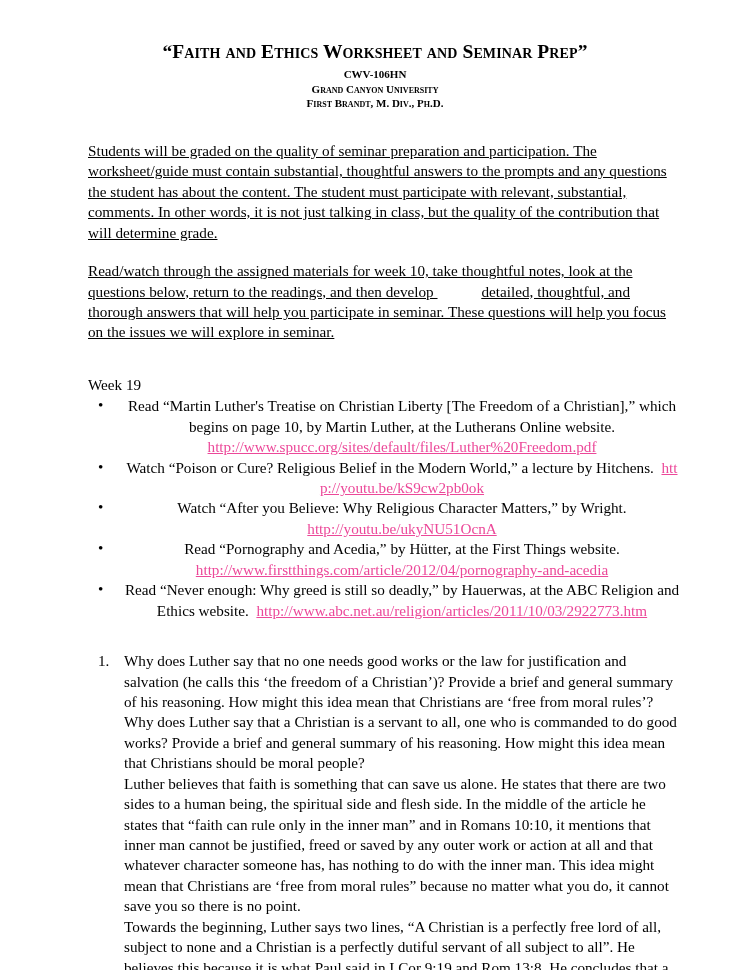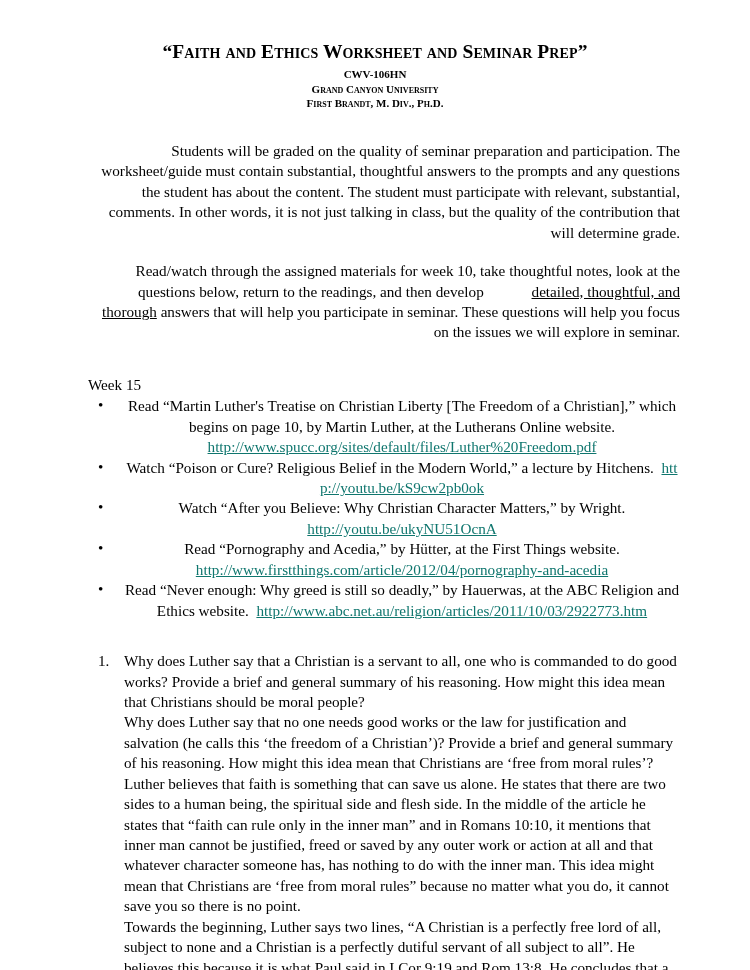--- a/index.html
+++ b/index.html
@@ -49,21 +49,22 @@
 
   
   .body-col {
     margin-left: 52px;
     margin-right: 34px;
   }
   p.para {
     font-size: 15.2px;
     line-height: 1.345;
     margin: 0 0 18px 0;
-    text-align: right;
+    text-align: left;
+    text-decoration: underline;
   }
   .u-plain {
     text-decoration: underline;
     margin-left: 44px;
   }
 
   
   .week-heading {
     font-size: 15.2px;
     line-height: 1.345;
@@ -110,21 +111,21 @@
     font-size: 15.2px;
   }
   .q-line {
     display: block;
   }
   .answer-block {
     display: block;
   }
 
   a.link, .link {
-    color: #0f766e;
+    color: #ec4899;
     text-decoration: underline;
     word-break: break-all;
   }
   .spacer-sm { height: 14px; }
   .spacer-lg { height: 30px; }
   .nowrap-gap { white-space: pre; }
 </style>
 </head>
 <body>
 
@@ -137,35 +138,35 @@
     <div class="sub-line">First Brandt, M. Div., Ph.D.</div>
   </div>
 
   <div class="body-col">
     <p class="para">Students will be graded on the quality of seminar preparation and participation. The worksheet/guide must contain substantial, thoughtful answers to the prompts and any questions the student has about the content. The student must participate with relevant, substantial, comments. In other words, it is not just talking in class, but the quality of the contribution that will determine grade.</p>
     <p class="para"><span>Read/watch through the assigned materials for week 10, take thoughtful notes, look at the questions below, return to the readings, and then develop </span><span class="u-plain">detailed, thoughtful, and thorough</span><span> answers that will help you participate in seminar. These questions will help you focus on the issues we will explore in seminar.</span></p>
   </div>
 
   <div class="spacer-sm"></div>
 
-  <div class="week-heading">Week 15</div>
+  <div class="week-heading">Week 19</div>
 
   <ul class="bullets">
     <li><span>Read “Martin Luther's Treatise on Christian Liberty [The Freedom of a Christian],” which begins on page 10, by Martin Luther, at the Lutherans Online website.</span><br><a class="link" href="#">http://www.spucc.org/sites/default/files/Luther%20Freedom.pdf</a></li>
     <li><span>Watch “Poison or Cure? Religious Belief in the Modern World,” a lecture by Hitchens.</span><span class="nowrap-gap">  </span><a class="link" href="#">http://youtu.be/kS9cw2pb0ok</a></li>
-    <li><span>Watch “After you Believe: Why Christian Character Matters,” by Wright.</span><br><a class="link" href="#">http://youtu.be/ukyNU51OcnA</a></li>
+    <li><span>Watch “After you Believe: Why Religious Character Matters,” by Wright.</span><br><a class="link" href="#">http://youtu.be/ukyNU51OcnA</a></li>
     <li><span>Read “Pornography and Acedia,” by Hütter, at the First Things website.</span><br><a class="link" href="#">http://www.firstthings.com/article/2012/04/pornography-and-acedia</a></li>
     <li><span>Read “Never enough: Why greed is still so deadly,” by Hauerwas, at the ABC Religion and Ethics website.</span><span class="nowrap-gap">  </span><a class="link" href="#">http://www.abc.net.au/religion/articles/2011/10/03/2922773.htm</a></li>
   </ul>
 
   <div class="spacer-lg"></div>
 
   <ol class="questions">
     <li>
       <span class="num">1.</span>
+      <span class="q-line">Why does Luther say that no one needs good works or the law for justification and salvation (he calls this ‘the freedom of a Christian’)?  Provide a brief and general summary of his reasoning.  How might this idea mean that Christians are ‘free from moral rules’?</span>
       <span class="q-line">Why does Luther say that a Christian is a servant to all, one who is commanded to do good works?  Provide a brief and general summary of his reasoning.  How might this idea mean that Christians should be moral people?</span>
-      <span class="q-line">Why does Luther say that no one needs good works or the law for justification and salvation (he calls this ‘the freedom of a Christian’)?  Provide a brief and general summary of his reasoning.  How might this idea mean that Christians are ‘free from moral rules’?</span>
       <span class="answer-block">Luther believes that faith is something that can save us alone. He states that there are two sides to a human being, the spiritual side and flesh side. In the middle of the article he states that “faith can rule only in the inner man” and in Romans 10:10, it mentions that inner man cannot be justified, freed or saved by any outer work or action at all and that whatever character someone has, has nothing to do with the inner man. This idea might mean that Christians are ‘free from moral rules” because no matter what you do, it cannot save you so there is no point.</span>
       <span class="answer-block">Towards the beginning, Luther says two lines, “A Christian is a perfectly free lord of all, subject to none and a Christian is a perfectly dutiful servant of all subject to all”. He believes this because it is what Paul said in I Cor 9:19 and Rom 13:8. He concludes that a Christian does not live in himself but in Christ and in his neighbour, otherwise he is not a Christian. He lives in Christ through faith and his neighbour through love. The freedom we get makes our hearts free from all sins, laws and commands.</span>
     </li>
   </ol>
 
 </div>
 
 </body></html>

